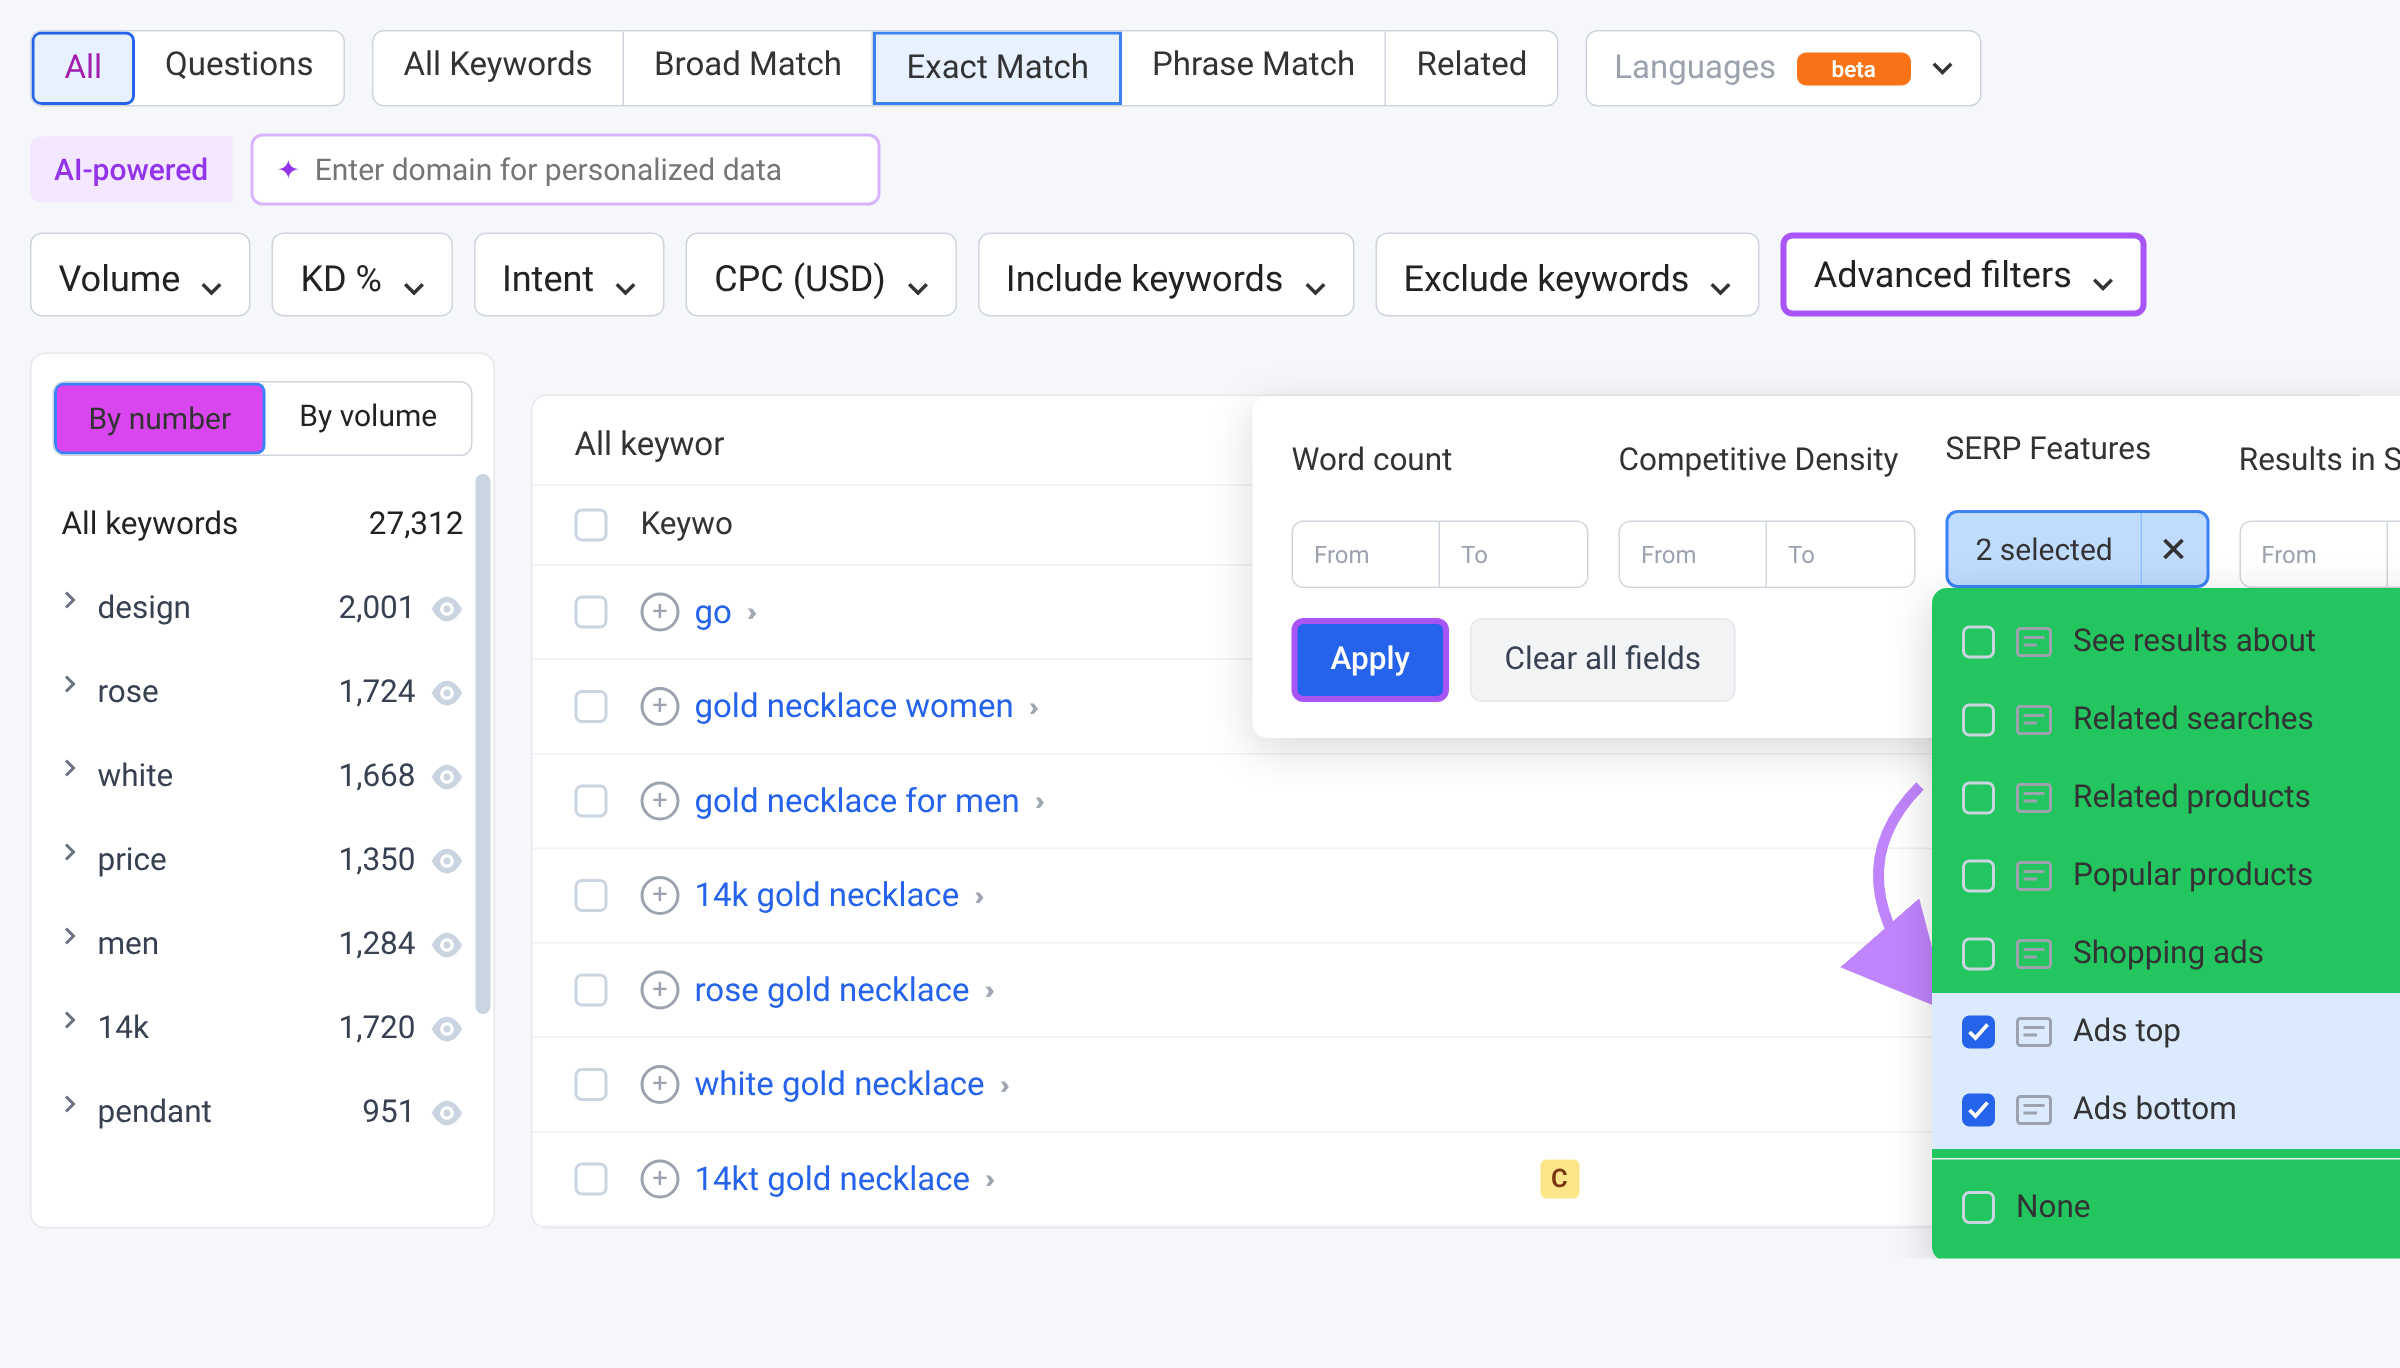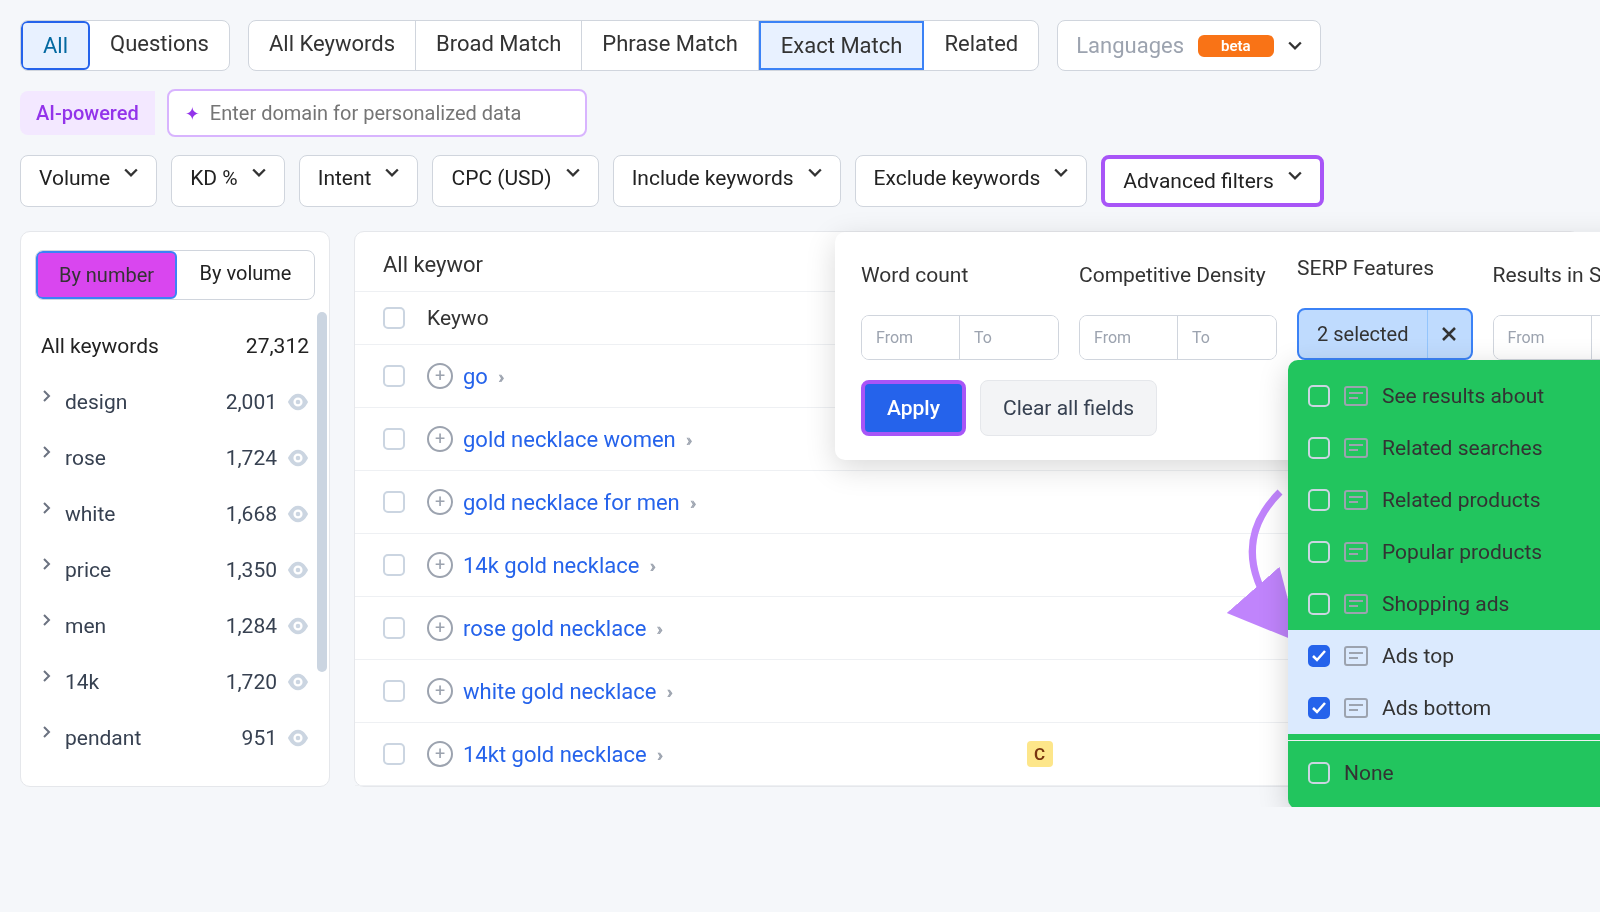--- a/index.html
+++ b/index.html
@@ -2,53 +2,53 @@
 <html><head>
 <meta charset="utf-8">
 <style>
 * { box-sizing: border-box; margin: 0; padding: 0; font-family: -apple-system, BlinkMacSystemFont, "Segoe UI", Roboto, sans-serif; }
 body { background: #f5f7fa; padding: 20px; font-size: 20px; color: #222; overflow: hidden; }
 
 .top-tabs { display: flex; gap: 18px; margin-bottom: 18px; }
 .tab-group { display: flex; border: 1px solid #d0d5dd; border-radius: 8px; background: #fff; overflow: hidden; }
 .tab { padding: 10px 20px; cursor: pointer; border-right: 1px solid #d0d5dd; font-size: 22px; color: #333; }
 .tab:last-child { border-right: none; }
-.tab.active-blue { background: #e8f1ff; color: #0369a1; border: 2px solid #2563eb; border-radius: 6px; }
+.tab.active-blue { background: #e8f1ff; color: #a21caf; border: 2px solid #2563eb; border-radius: 6px; }
 .tab.active-blue-outline { background: #e8f1ff; border: 2px solid #3b82f6; color: #333; }
 
 .lang-dropdown { display: flex; align-items: center; gap: 14px; padding: 10px 18px; border: 1px solid #d0d5dd; border-radius: 8px; background: #fff; }
 .lang-text { color: #9ca3af; font-size: 22px; }
 .beta-badge { background: #f97316; color: #fff; font-size: 15px; font-weight: 600; padding: 2px 23px; border-radius: 6px; }
 .chevron-down { width: 14px; height: 14px; }
 
 .ai-row { display: flex; gap: 12px; margin-bottom: 18px; align-items: center; }
 .ai-badge { background: #f3e8ff; color: #9333ea; padding: 10px 16px; border-radius: 8px 0 0 8px; font-size: 20px; font-weight: 500; }
 .domain-input-wrap { display: flex; align-items: center; gap: 10px; border: 2px solid #d8b4fe; border-radius: 8px; background: #fff; padding: 10px 16px; flex: 0 0 auto; width: 420px; }
 .sparkle { color: #9333ea; font-size: 18px; }
 .domain-input { border: none; outline: none; font-size: 20px; color: #9ca3af; width: 100%; }
 
 .filter-row { display: flex; gap: 14px; margin-bottom: 24px; flex-wrap: wrap; position: relative; }
-.filter-btn { display: flex; align-items: flex-start; gap: 14px; padding: 10px 18px; border: 1px solid #d0d5dd; border-radius: 8px; background: #fff; font-size: 21px; cursor: pointer; }
+.filter-btn { display: flex; align-items: flex-end; gap: 14px; padding: 10px 18px; border: 1px solid #d0d5dd; border-radius: 8px; background: #fff; font-size: 24px; cursor: pointer; }
 .filter-btn.highlight { border: 4px solid #a855f7; }
 
 .main { display: flex; gap: 24px; }
 
 .sidebar { width: 310px; background: #fff; border: 1px solid #e5e7eb; border-radius: 10px; padding: 18px 0; position: relative; }
 .sidebar-scrollbar { position: absolute; right: 2px; top: 80px; width: 10px; height: 360px; background: #cbd5e1; border-radius: 5px; }
 .sort-tabs { display: flex; border: 1px solid #d0d5dd; border-radius: 8px; margin: 0 14px 18px; overflow: hidden; }
 .sort-tab { flex: 1; text-align: center; padding: 10px 0; font-size: 20px; cursor: pointer; }
 .sort-tab.active { background: #d946ef; border: 2px solid #3b82f6; border-radius: 6px; color: #333; }
 .sidebar-row { display: flex; align-items: center; justify-content: space-between; padding: 16px 20px; }
 .sidebar-row.header { font-size: 21px; }
 .sidebar-row .label-group { display: flex; align-items: flex-start; gap: 12px; color: #374151; font-size: 21px; }
 .sidebar-row .count-group { display: flex; align-items: center; gap: 10px; color: #374151; font-size: 21px; }
 .chevron-right { width: 12px; height: 12px; }
 .eye-icon { width: 22px; height: 18px; color: #9ca3af; }
 
-.content { flex: 1; background: #fff; border: 1px solid #e5e7eb; border-radius: 10px; position: relative; }
+.content { flex: 1; background: #fff; border: 1px solid #e5e7eb; border-radius: 10px; position: relative; margin-top: 28px; }
 .content-header { padding: 20px 28px 14px; font-size: 22px; color: #333; border-bottom: 1px solid #eef0f3; }
 .col-header-row { display: flex; align-items: center; padding: 14px 28px; border-bottom: 1px solid #eef0f3; }
 .col-check { width: 22px; height: 22px; border: 2px solid #cbd5e1; border-radius: 5px; margin-right: 22px; }
 .col-keyword { font-size: 21px; color: #333; }
 
 .kw-row { display: flex; align-items: center; padding: 18px 28px; border-bottom: 1px solid #eef0f3; }
 .row-check { width: 22px; height: 22px; border: 2px solid #cbd5e1; border-radius: 5px; margin-right: 22px; flex-shrink: 0; }
 .plus-circle { width: 26px; height: 26px; border: 2px solid #9ca3af; border-radius: 50%; display: flex; align-items: center; justify-content: center; color: #9ca3af; margin-right: 10px; flex-shrink: 0; font-size: 18px; line-height: 1; }
 .kw-link { color: #2563eb; font-size: 22px; margin-right: 10px; }
 .dbl-chevron { color: #9ca3af; font-size: 18px; letter-spacing: -4px; }
@@ -90,22 +90,22 @@
 <body>
 
 <div class="top-tabs">
   <div class="tab-group">
     <div class="tab active-blue">All</div>
     <div class="tab">Questions</div>
   </div>
   <div class="tab-group">
     <div class="tab">All Keywords</div>
     <div class="tab">Broad Match</div>
+    <div class="tab active-blue-outline">Exact Match</div>
     <div class="tab">Phrase Match</div>
-    <div class="tab active-blue-outline">Exact Match</div>
     <div class="tab">Related</div>
   </div>
   <div class="lang-dropdown">
     <span class="lang-text">Languages</span>
     <span class="beta-badge">beta</span>
     <svg class="chevron-down" viewBox="0 0 12 8">
         <path d="M1 1l5 5 5-5" stroke="#333" stroke-width="2" fill="none"></path>
       </svg>
   </div>
 </div>

